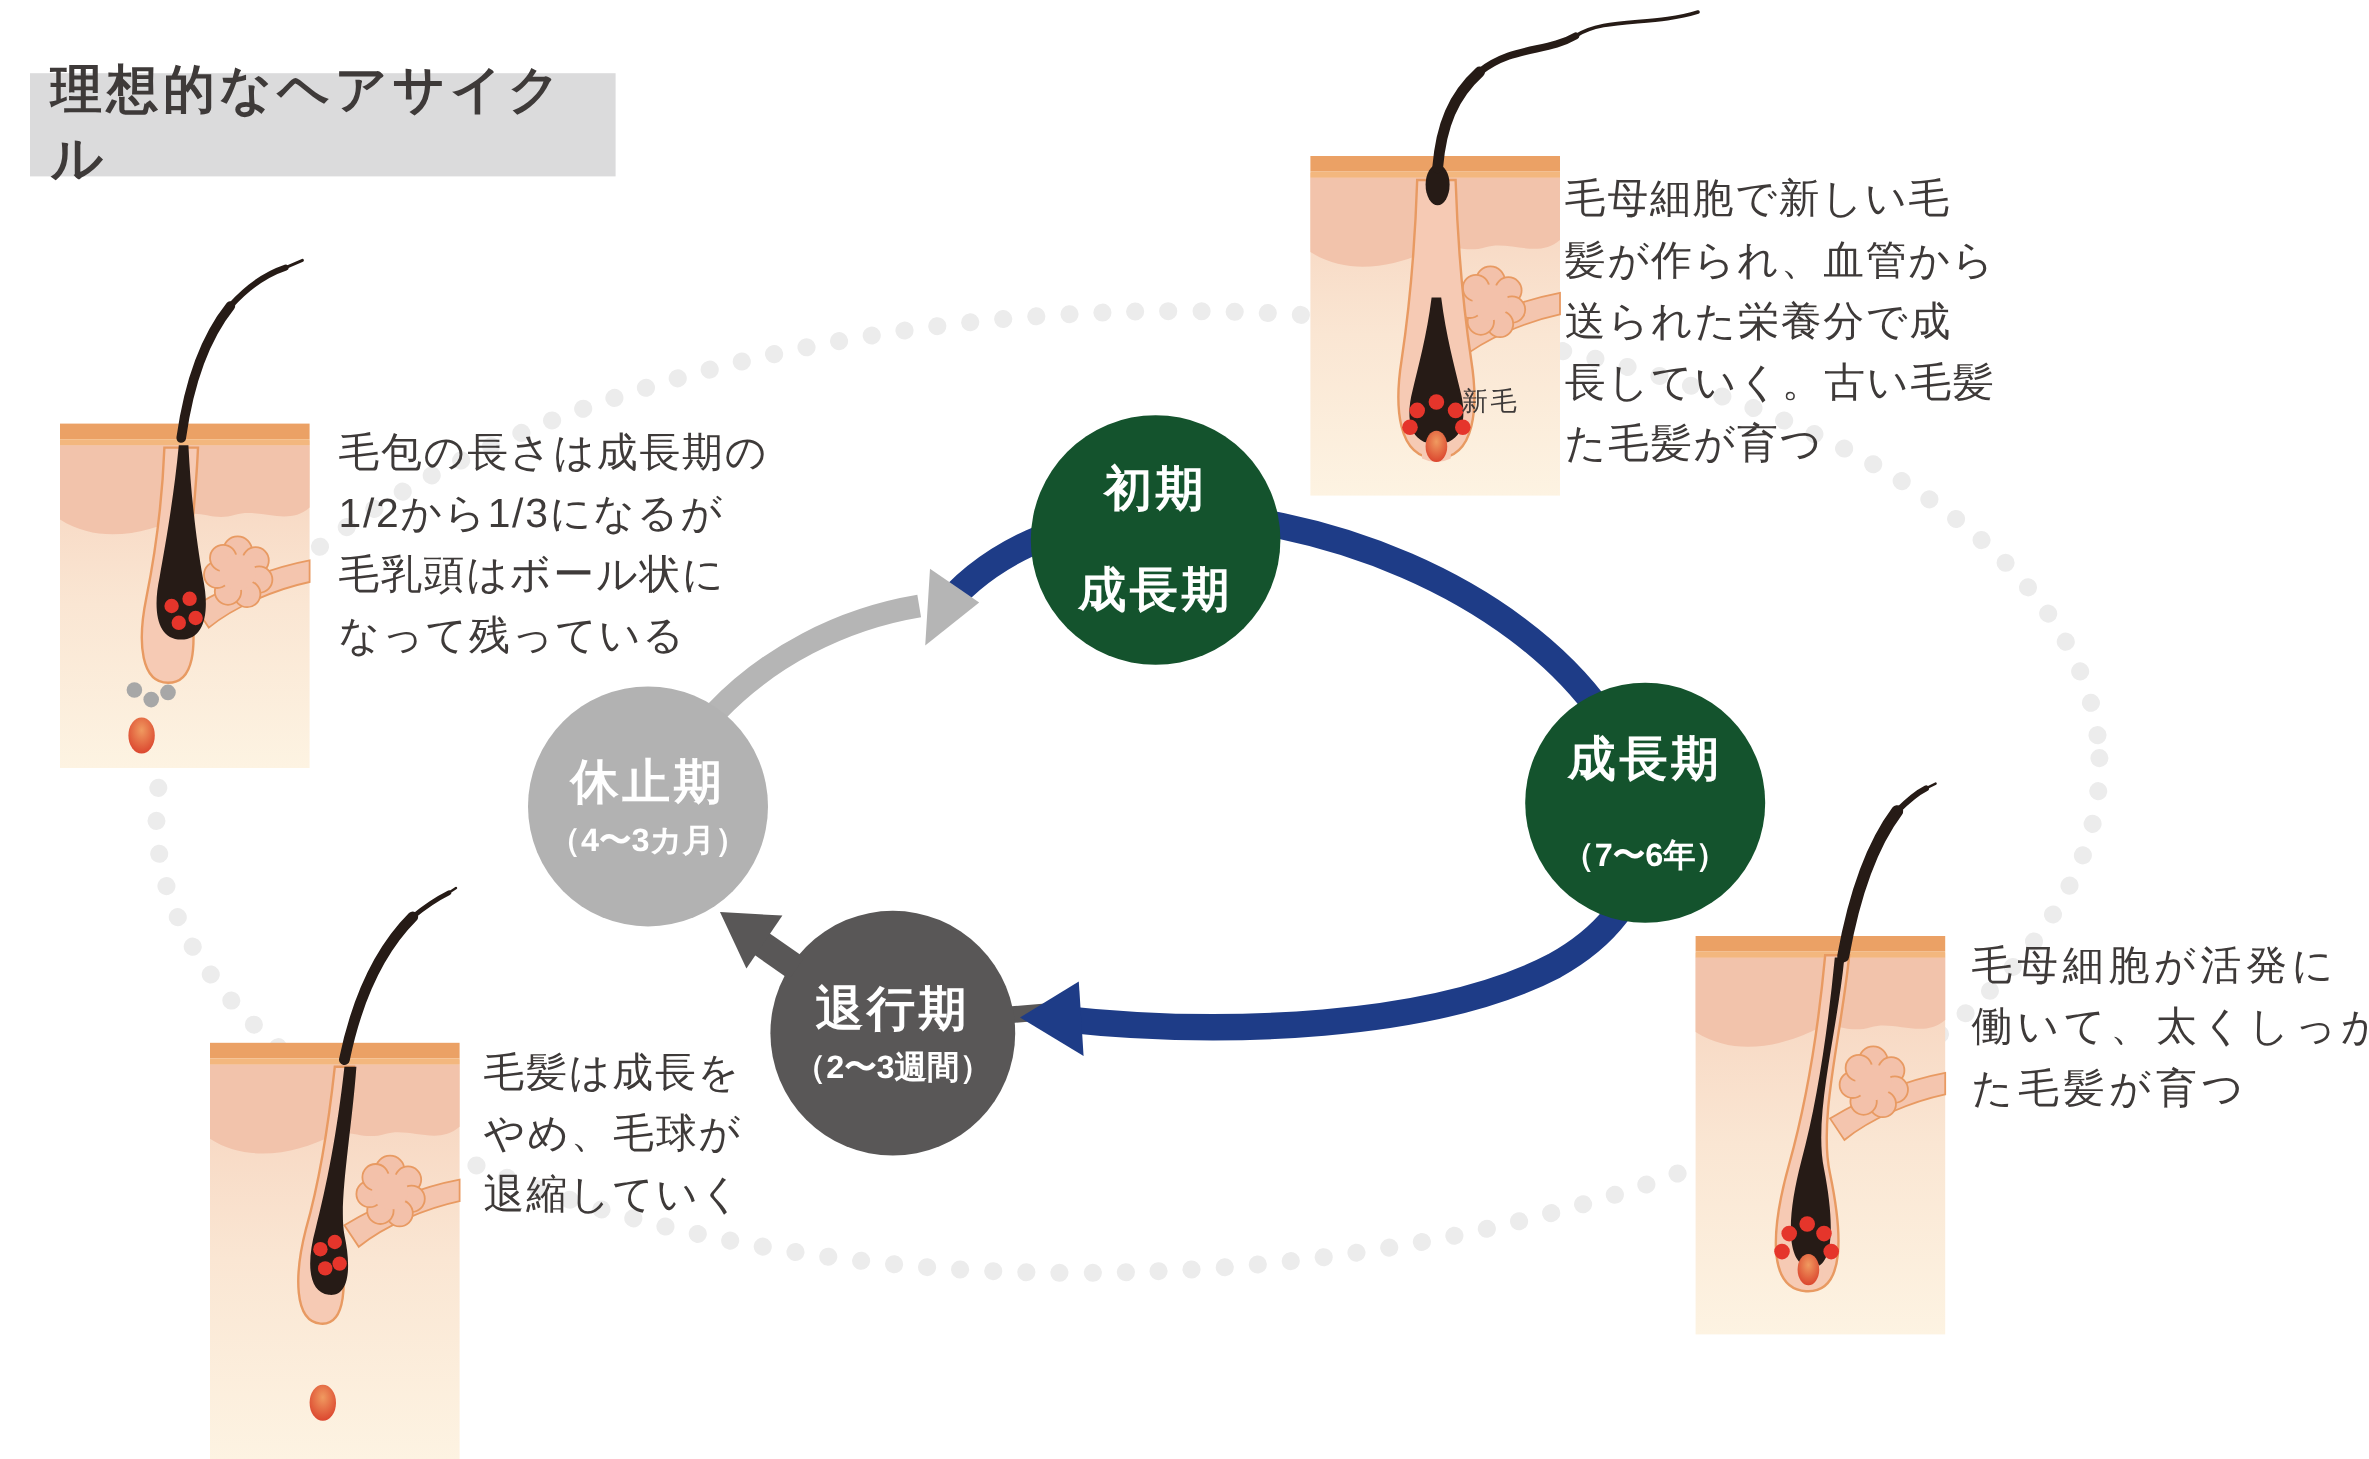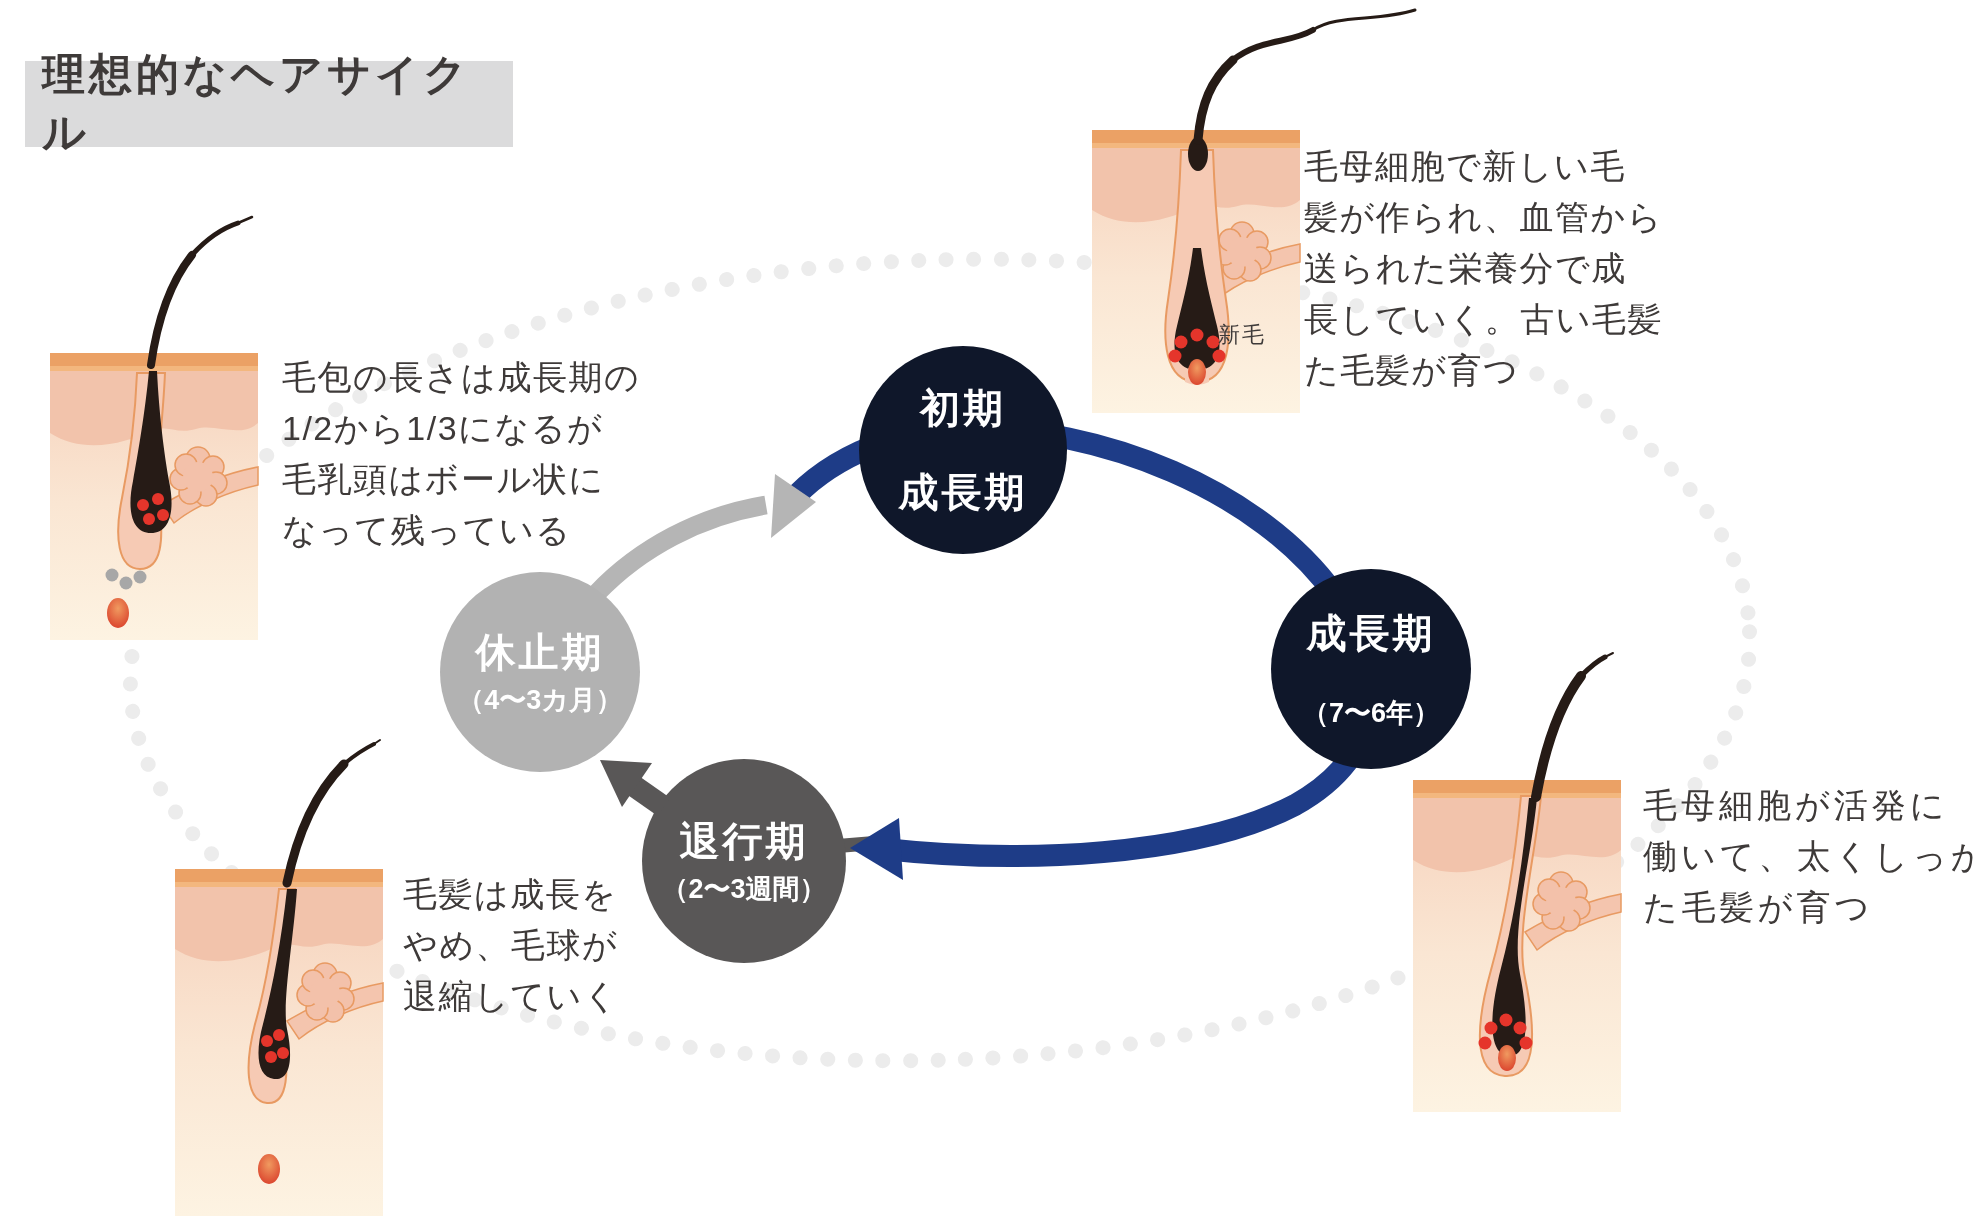--- a/index.html
+++ b/index.html
@@ -11,21 +11,21 @@
   
   .title-banner{position:absolute;left:25px;top:61px;width:488px;height:86px;background:#dbdbdc;
                 display:flex;align-items:center;box-sizing:border-box;padding-left:17px;z-index:7;}
   .title-banner h1{margin:0;font-size:43px;font-weight:700;color:#3e3a39;letter-spacing:4px;}
 
   
   .node{position:absolute;border-radius:50%;display:flex;flex-direction:column;align-items:center;
         justify-content:center;color:#ffffff;font-weight:700;text-align:center;z-index:3;}
   .node .main{font-size:40px;line-height:1.3;letter-spacing:3px;white-space:nowrap;}
   .node .sub{font-size:27px;margin-top:4px;letter-spacing:0;white-space:nowrap;}
-  .node-navy{background:#0f172a;gap:32px;}
+  .node-navy{background:#14532d;gap:32px;}
   .node-darkgray{background:#595757;}
   .node-lightgray{background:#b2b2b2;}
   #node-early-growth{left:859px;top:346px;width:208px;height:208px;}
   #node-growth{left:1271px;top:569px;width:200px;height:200px;}
   #node-regression{left:642px;top:759px;width:204px;height:204px;}
   #node-resting{left:440px;top:572px;width:200px;height:200px;}
 
   
   .annotation{position:absolute;color:#3e3a39;font-size:34px;line-height:51px;letter-spacing:1.5px;
               font-weight:500;white-space:nowrap;z-index:6;}

